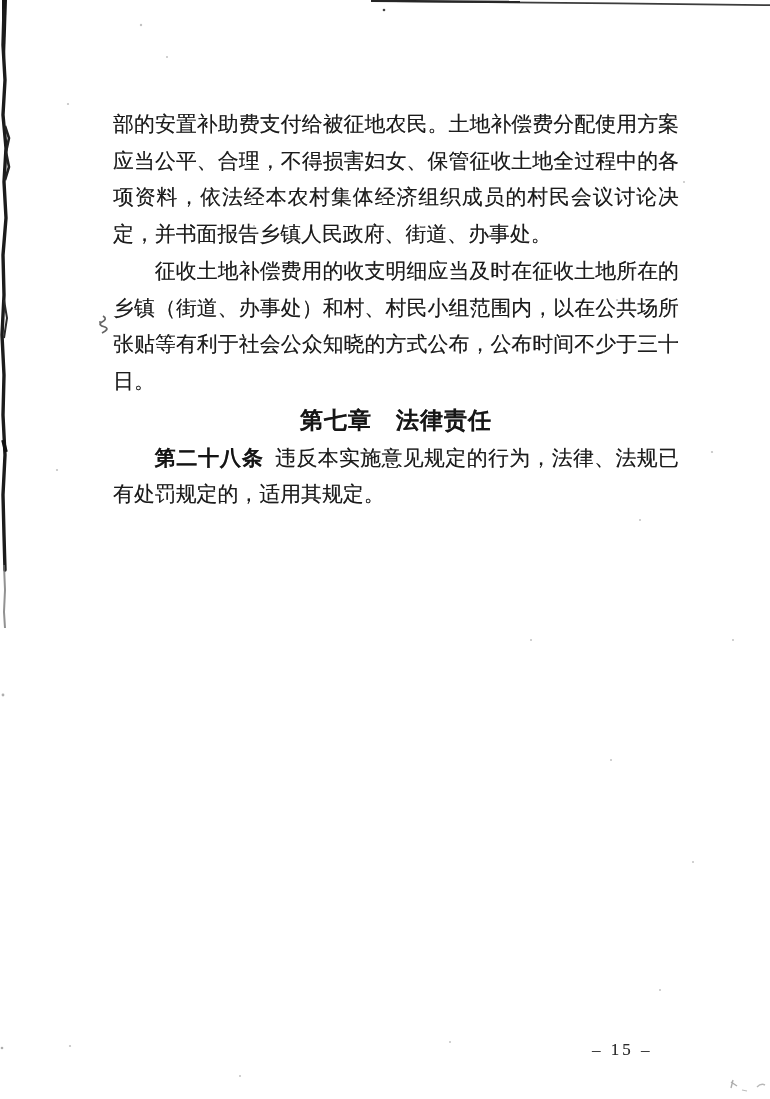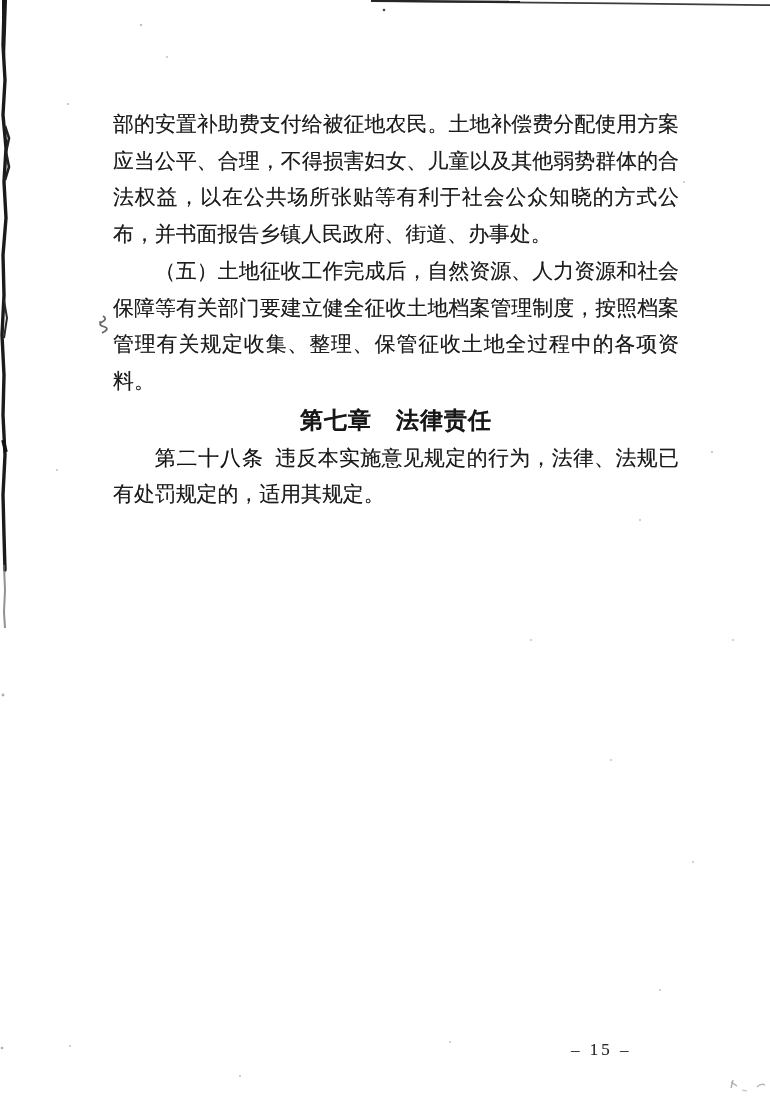--- a/index.html
+++ b/index.html
@@ -33,47 +33,47 @@
     font-family: "Liberation Sans", "DejaVu Sans", sans-serif;
     font-weight: bold;
     font-size: 23px;
     line-height: 40px;
     letter-spacing: 1px;
     color: #161616;
     text-shadow: 0 0 0.5px rgba(10,10,10,0.6);
   }
   .lead {
     font-family: "Liberation Sans", "DejaVu Sans", sans-serif;
-    font-weight: normal;
+    font-weight: bold;
     color: #141414;
     margin-right: 0.55em;
     letter-spacing: 0.5px;
   }
   .page-number {
     position: absolute;
-    left: 571px; top: 1040px;
+    left: 592px; top: 1040px;
     font-size: 17px;
     letter-spacing: 3px;
     color: #2c2c2c;
     text-shadow: 0 0 0.5px rgba(30,30,30,0.5);
     white-space: nowrap;
   }
   .artifacts {
     position: absolute; left: 0; top: 0;
     pointer-events: none;
   }
 </style>
 </head>
 <body>
 
 <div class="page">
 
   <div class="body-text">
-    <p>部的安置补助费支付给被征地农民。土地补偿费分配使用方案应当公平、合理，不得损害妇女、儿童以及其他弱势群体的合法权益，以在公共场所张贴等有利于社会公众知晓的方式公布，并书面报告乡镇人民政府、街道、办事处。</p>
-    <p class="indent">（五）土地征收工作完成后，自然资源、人力资源和社会保障等有关部门要建立健全征收土地档案管理制度，按照档案管理有关规定收集、整理、保管征收土地全过程中的各项资料。</p>
+    <p>部的安置补助费支付给被征地农民。土地补偿费分配使用方案应当公平、合理，不得损害妇女、保管征收土地全过程中的各项资料，依法经本农村集体经济组织成员的村民会议讨论决定，并书面报告乡镇人民政府、街道、办事处。</p>
+    <p class="indent">征收土地补偿费用的收支明细应当及时在征收土地所在的乡镇（街道、办事处）和村、村民小组范围内，以在公共场所张贴等有利于社会公众知晓的方式公布，公布时间不少于三十日。</p>
 
     <p class="chapter-heading">第七章　法律责任</p>
 
     <p class="indent"><b class="lead">第二十八条</b><span>违反本实施意见规定的行为，法律、法规已有处罚规定的，适用其规定。</span></p>
 
 
   </div>
 
   <div class="page-number">– 15 –</div>
 

